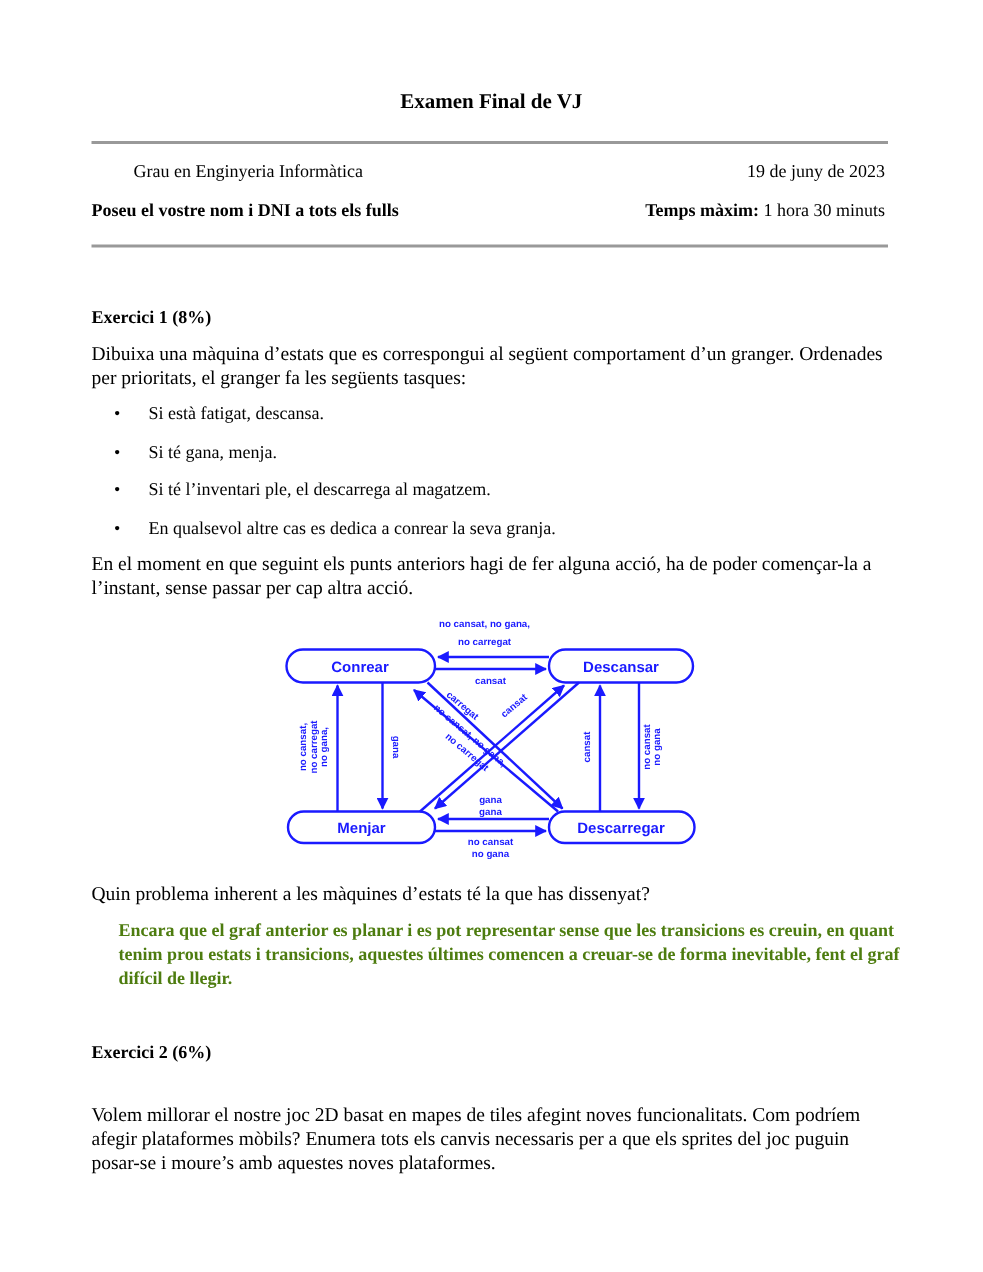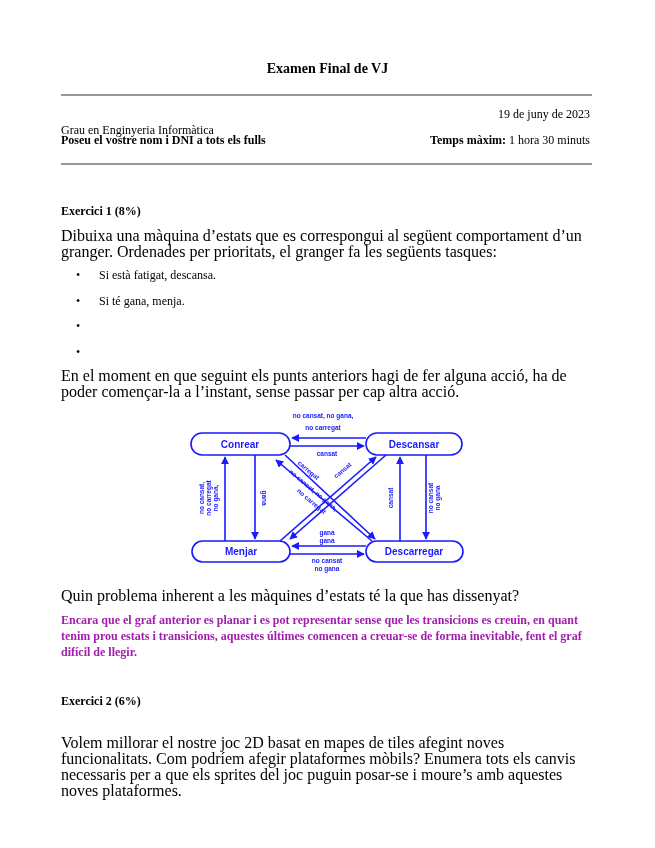--- a/index.html
+++ b/index.html
@@ -7,52 +7,52 @@
       width: 655px; height: 848px; background: #ffffff; position: relative; overflow: hidden;
       font-family: "Liberation Serif", "DejaVu Serif", serif; color: #000; font-size: 12px;
     }
     .abs { position: absolute; }
     .title { left: 0; width: 655px; top: 61px; text-align: center; font-weight: bold; font-size: 14px; }
     .rule { left: 61px; width: 531px; height: 2px; background: #999999; }
     .hdr-left { left: 61px; font-size: 12px; }
     .hdr-right { right: 65px; font-size: 12px; text-align: left; }
     .bold { font-weight: bold; }
     .section-title { left: 61px; font-weight: bold; font-size: 12px; }
-    .para { left: 61px; width: 535px; font-size: 16px; line-height: 16px; }
+    .para { left: 61px; width: 535px; font-size: 13px; line-height: 16px; }
     .bullets { left: 72px; width: 520px; margin: 0; padding: 0; list-style: none; }
     .bullets li { position: relative; padding-left: 27px; height: 25.5px; font-size: 12px; line-height: 16px; }
     .bullets li .dot { position: absolute; left: 4px; top: 0; }
-    .answer { left: 61px; width: 535px; color: #a21caf; font-weight: bold; font-size: 12px; line-height: 16px; }
+    .answer { left: 79px; width: 535px; color: #4d7c0f; font-weight: bold; font-size: 12px; line-height: 16px; }
     .diagram { left: 180px; top: 403px; width: 300px; height: 180px; }
     .diagram text { font-family: "Liberation Sans", "DejaVu Sans", sans-serif; fill: #1a1aff; font-weight: bold; }
   </style>
 </head>
 <body>
 
 <div class="abs title">Examen Final de VJ</div>
 
 <div class="abs rule" style="top:94px;"></div>
 
-<div class="abs hdr-left" style="top:123px;">Grau en Enginyeria Informàtica</div>
+<div class="abs hdr-left" style="top:107px;margin-left:28px;">Grau en Enginyeria Informàtica</div>
 <div class="abs hdr-right" style="top:107px;">19 de juny de 2023</div>
 
 <div class="abs hdr-left bold" style="top:133px;">Poseu el vostre nom i DNI a tots els fulls</div>
 <div class="abs hdr-right" style="top:133px;"><span class="bold">Temps màxim:</span><span> 1 hora 30 minuts</span></div>
 
 <div class="abs rule" style="top:163px;"></div>
 
 <div class="abs section-title" style="top:204px;">Exercici 1 (8%)</div>
 
 <div class="abs para" style="top:228px;">Dibuixa una màquina d’estats que es correspongui al següent comportament d’un granger. Ordenades per prioritats, el granger fa les següents tasques:</div>
 
 <ul class="abs bullets" style="top:267px;">
   <li><span class="dot">•</span><span>Si està fatigat, descansa.</span></li>
   <li><span class="dot">•</span><span>Si té gana, menja.</span></li>
-  <li><span class="dot">•</span></li>
-  <li><span class="dot">•</span></li>
+  <li><span class="dot">•</span><span>Si té l’inventari ple, el descarrega al magatzem.</span></li>
+  <li><span class="dot">•</span><span>En qualsevol altre cas es dedica a conrear la seva granja.</span></li>
 </ul>
 
 <div class="abs para" style="top:368px;">En el moment en que seguint els punts anteriors hagi de fer alguna acció, ha de poder començar-la a l’instant, sense passar per cap altra acció.</div>
 
 <svg class="abs diagram" viewBox="180 403 300 180" xmlns="http://www.w3.org/2000/svg">
   <defs>
     <marker id="ah" viewBox="0 0 10 10" refX="9" refY="5" markerWidth="5" markerHeight="5" orient="auto-start-reverse">
       <path d="M0,0 L10,5 L0,10 z" fill="#1a1aff"></path>
     </marker>
   </defs>

